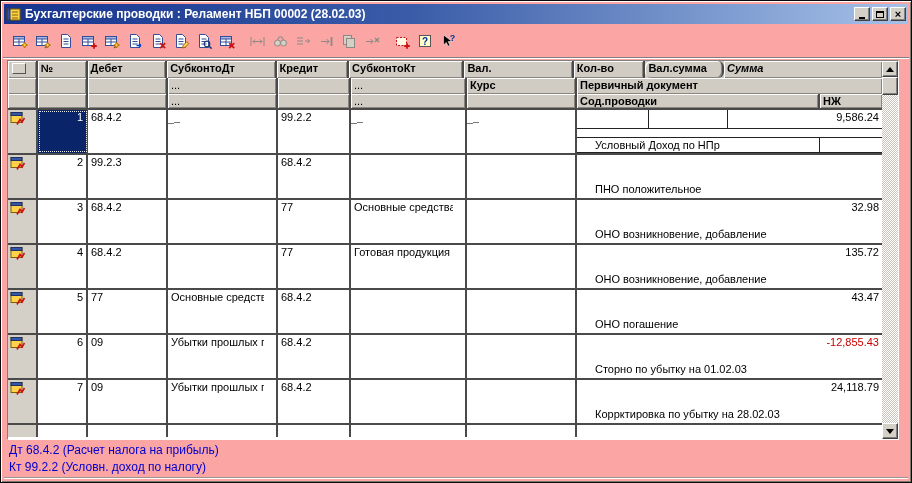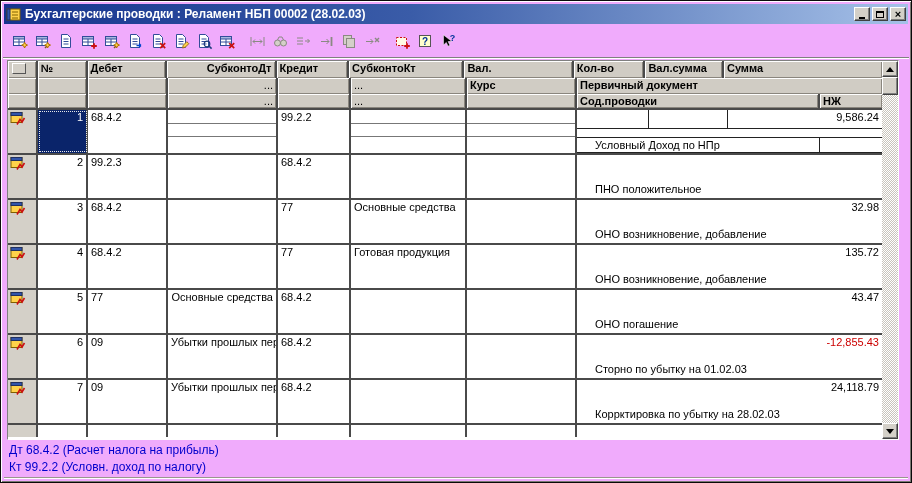--- a/index.html
+++ b/index.html
@@ -1,19 +1,19 @@
 <!DOCTYPE html>
 <html><head>
 <meta charset="utf-8">
 <style>
   html,body{margin:0;padding:0;background:#808080;}
   *{box-sizing:border-box;}
   .window{
     position:relative;width:912px;height:483px;
-    background:#f0abfc;border:1px solid #0a0a0a;
+    background:#fca5a5;border:1px solid #0a0a0a;
     box-shadow:inset 1px 1px 0 #ffffff, inset -1px -1px 0 #7a7a72;
     font-family:"Liberation Sans", sans-serif;font-size:11px;color:#000;
     overflow:hidden;
   }
   
   .titlebar{
     position:absolute;left:3px;top:3px;right:3px;height:20px;
     background:linear-gradient(90deg,#16338e 0%,#3a5ca8 45%,#a6c1e8 100%);
     display:flex;align-items:center;padding:0 2px;
   }
@@ -48,36 +48,36 @@
   .hrowA{height:17px;}
   .hrowB{height:16px;}
   .hrowC{height:16px;border-bottom:2px solid #4a4a4a;}
   .hc{
     border-right:2px solid #4a4a4a;background:#d0ccc4;
     font-weight:bold;padding:1px 3px;white-space:nowrap;overflow:hidden;
     box-shadow:inset 1px 1px 0 #fff, inset -1px -1px 0 #8a867e;
   }
   .hc.plain{font-weight:normal;}
   .hc.blank{box-shadow:inset 1px 1px 0 #fff, inset -1px -1px 0 #8a867e;}
-  .w-icon{width:30px;}.w-num{width:50px;}.w-debit{width:80px;}.w-subdt{width:110px;text-align:right;}
+  .w-icon{width:30px;}.w-num{width:50px;}.w-debit{width:80px;}.w-subdt{width:110px;}
   .w-credit{width:73px;}.w-subkt{width:116px;}.w-val{width:110px;}
-  .w-qty{width:72px;}.w-valsum{width:79px;}.w-sum{width:159px;border-right:none;}
+  .w-qty{width:72px;}.w-valsum{width:79px;border-radius:6px;}.w-sum{width:159px;border-right:none;font-style:italic;}
   .w-pdoc{width:305px;border-right:none;}
   .w-cont{width:243px;}.w-nj{width:62px;border-right:none;}
   .selall{width:14px;height:11px;margin:1px 0 0 1px;background:#d4d0c8;border:1px solid;border-color:#fff #555 #555 #fff;}
   
   .drow{display:flex;height:45px;border-bottom:2px solid #4a4a4a;background:#fff;}
   .drow.partial{height:12px;border-bottom:none;}
   .c{border-right:2px solid #4a4a4a;position:relative;background:#fff;overflow:hidden;padding:0;}
   .c.iconcol{background:#d4d0c8;}
   .c .topline{height:14px;line-height:14px;padding:0 3px;white-space:nowrap;overflow:hidden;}
   .c.num .topline{text-align:right;}
   .c.num.sel{background:#0a246a;outline:1px dotted #e8e8e8;outline-offset:-2px;}
   .c.num.sel .topline{color:#fff;}
-  .sub3{display:flex;flex-direction:column;}
+  .sub3{display:flex;flex-direction:row;}
   .sub3 > div{height:14px;line-height:14px;padding:0 3px;white-space:nowrap;overflow:hidden;}
   .sub3 > div:nth-child(2){height:13px;line-height:13px;}
   .sub3 > div:nth-child(3){height:16px;line-height:16px;}
   .drow.current .sub3.lined > div:nth-child(1),
   .drow.current .sub3.lined > div:nth-child(2){border-bottom:1px solid #777;}
   .right{width:305px;display:flex;flex-direction:column;border-right:none;background:#fff;}
   .rl1{height:14px;display:flex;line-height:14px;}
   .rl1 .qty{width:72px;}.rl1 .vsum{width:79px;}
   .rl1 .rsum{width:154px;text-align:right;padding-right:3px;white-space:nowrap;}
   .rl1 .rsum.neg{color:#cc0000;}

